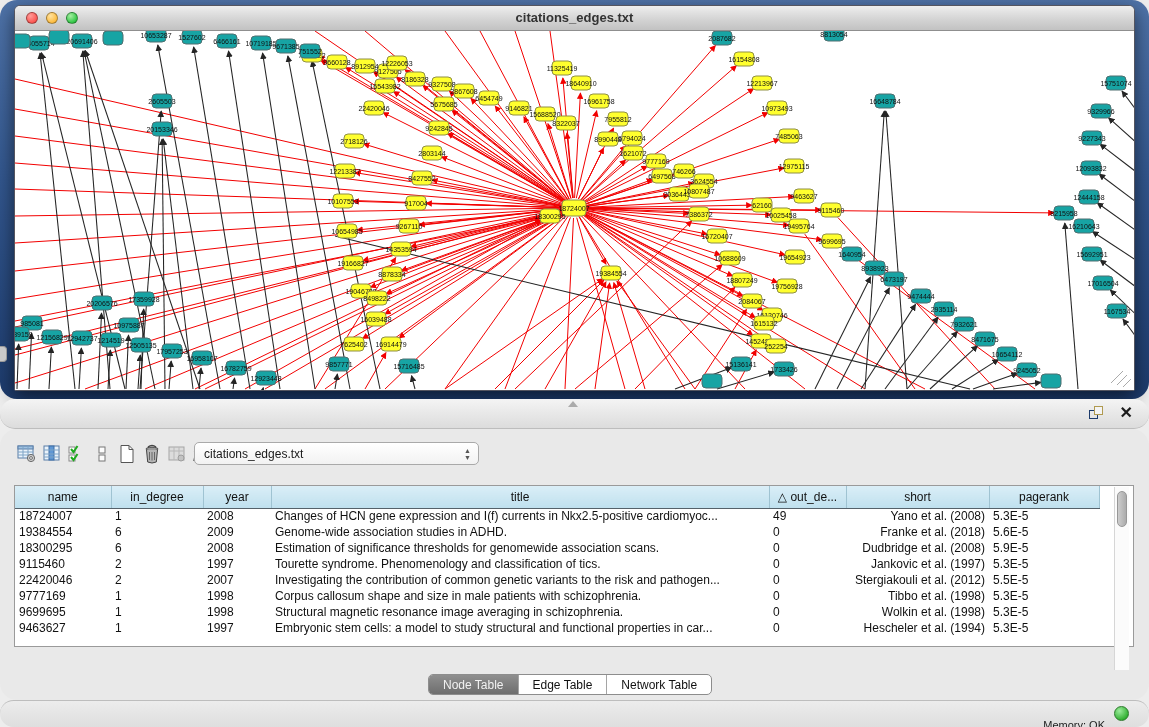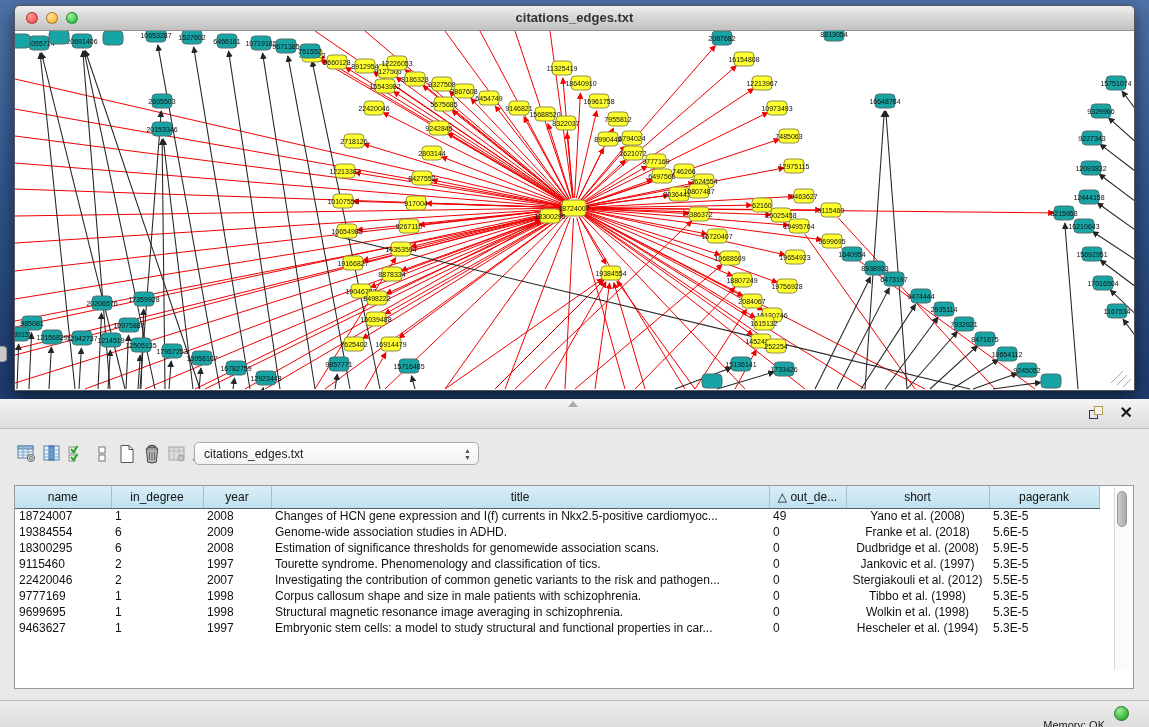--- a/index.html
+++ b/index.html
@@ -1,17 +1,17 @@
 <!DOCTYPE html>
 <html><head>
 <meta charset="utf-8">
 <style>
   * { margin:0; padding:0; box-sizing:border-box; }
   html,body { width:1149px; height:727px; overflow:hidden; font-family:"Liberation Sans", sans-serif; background:#ededed; }
-  .abs { position:absolute; }
+  .abs { position:absolute;border-radius:17px; }
 
   
   #desktop { left:0; top:0; width:1149px; height:399px;
     background:linear-gradient(180deg,#4f73a8 0%,#32568d 45%,#1d3b6c 100%); }
   #netWindow { left:14px; top:5px; width:1121px; height:386px;
     border:1px solid #55555f; border-radius:6px 6px 2px 2px;
     box-shadow:0 6px 18px rgba(0,0,0,.55); background:#fff; }
   #titleBar { height:25px; border-radius:5px 5px 0 0;
     background:linear-gradient(180deg,#eeeeee 0%,#d4d4d4 55%,#c2c2c2 100%);
     border-bottom:1px solid #8f8f8f; position:relative; }
@@ -43,27 +43,27 @@
 
   #panelBody { left:0; top:429px; width:1149px; height:271px; background:#e9e9e9; }
   #toolbar { position:absolute; left:14px; top:12px; height:26px; display:flex; align-items:center; }
   .tbtn { width:25px; height:24px; display:flex; align-items:center; justify-content:center; }
   #fxBtn { width:28px; font-family:"Liberation Serif",serif; font-style:italic; font-size:14px; color:#222; }
   #netSelect { position:absolute; left:194px; top:13px; width:285px; height:23px;
     background:linear-gradient(180deg,#ffffff,#f2f2f2); border:1px solid #a9a9a9; border-radius:5px;
     font-size:12px; color:#1a1a1a; display:flex; align-items:center; padding:0 22px 0 9px; }
   #netSelect .arrows { position:absolute; right:7px; top:4px; font-size:7px; line-height:7px; color:#555; text-align:center; }
 
-  #tableWrap { position:absolute; left:14px; top:56px; width:1120px; height:204px;
+  #tableWrap { position:absolute; left:14px; top:56px; width:1120px; height:162px;
     background:#fff; border:1px solid #9a9a9a; overflow:hidden; }
   table#nodeTable { border-collapse:collapse; table-layout:fixed; width:1084px; font-size:12px; color:#111; }
   #nodeTable th { height:22px; font-weight:normal; text-align:center;
     background:linear-gradient(180deg,#daeef7,#bfe0ee); border-right:1px solid #9fc3d2; border-bottom:1px solid #55616a; }
   #nodeTable td { height:16px; padding:0 4px; white-space:nowrap; overflow:hidden; }
-  #nodeTable td.c5 { text-align:center; }
+  #nodeTable td.c5 { text-align:right; }
   col.c0{width:96px;} col.c1{width:92px;} col.c2{width:68px;} col.c3{width:498px;}
   col.c4{width:77px;} col.c5{width:143px;} col.c6{width:110px;}
   #vScroll { position:absolute; right:20px; top:58px; width:15px; height:183px;
     background:#fbfbfb; border-left:1px solid #d6d6d6; }
   #vThumb { position:absolute; left:2px; top:4px; width:10px; height:36px; border-radius:6px;
     background:linear-gradient(90deg,#cdcdcd,#ababab); border:1px solid #979797; }
 
   #tabBar { position:absolute; left:428px; top:245px; height:21px; display:flex;
     border:1px solid #8d8d8d; border-radius:5px; overflow:hidden; background:#fff; font-size:12px; }
   .tabSeg { padding:3px 14px 0 14px; color:#111; border-right:1px solid #a5a5a5; }
@@ -940,18 +940,23 @@
             <td class="c5">Hescheler et al. (1994)</td>
             <td class="c6">5.3E-5</td>
           </tr>
         </tbody>
     </table>
   </div>
   <div id="vScroll">
     <div id="vThumb"></div>
   </div>
 
+  <div id="tabBar">
+    <div class="tabSeg sel">Node Table</div>
+    <div class="tabSeg">Edge Table</div>
+    <div class="tabSeg">Network Table</div>
+  </div>
 </div>
 
 <div id="statusBar" class="abs">
   <span id="memLabel">Memory: OK</span>
   <span id="memDot"></span>
 </div>
 
 </body></html>

